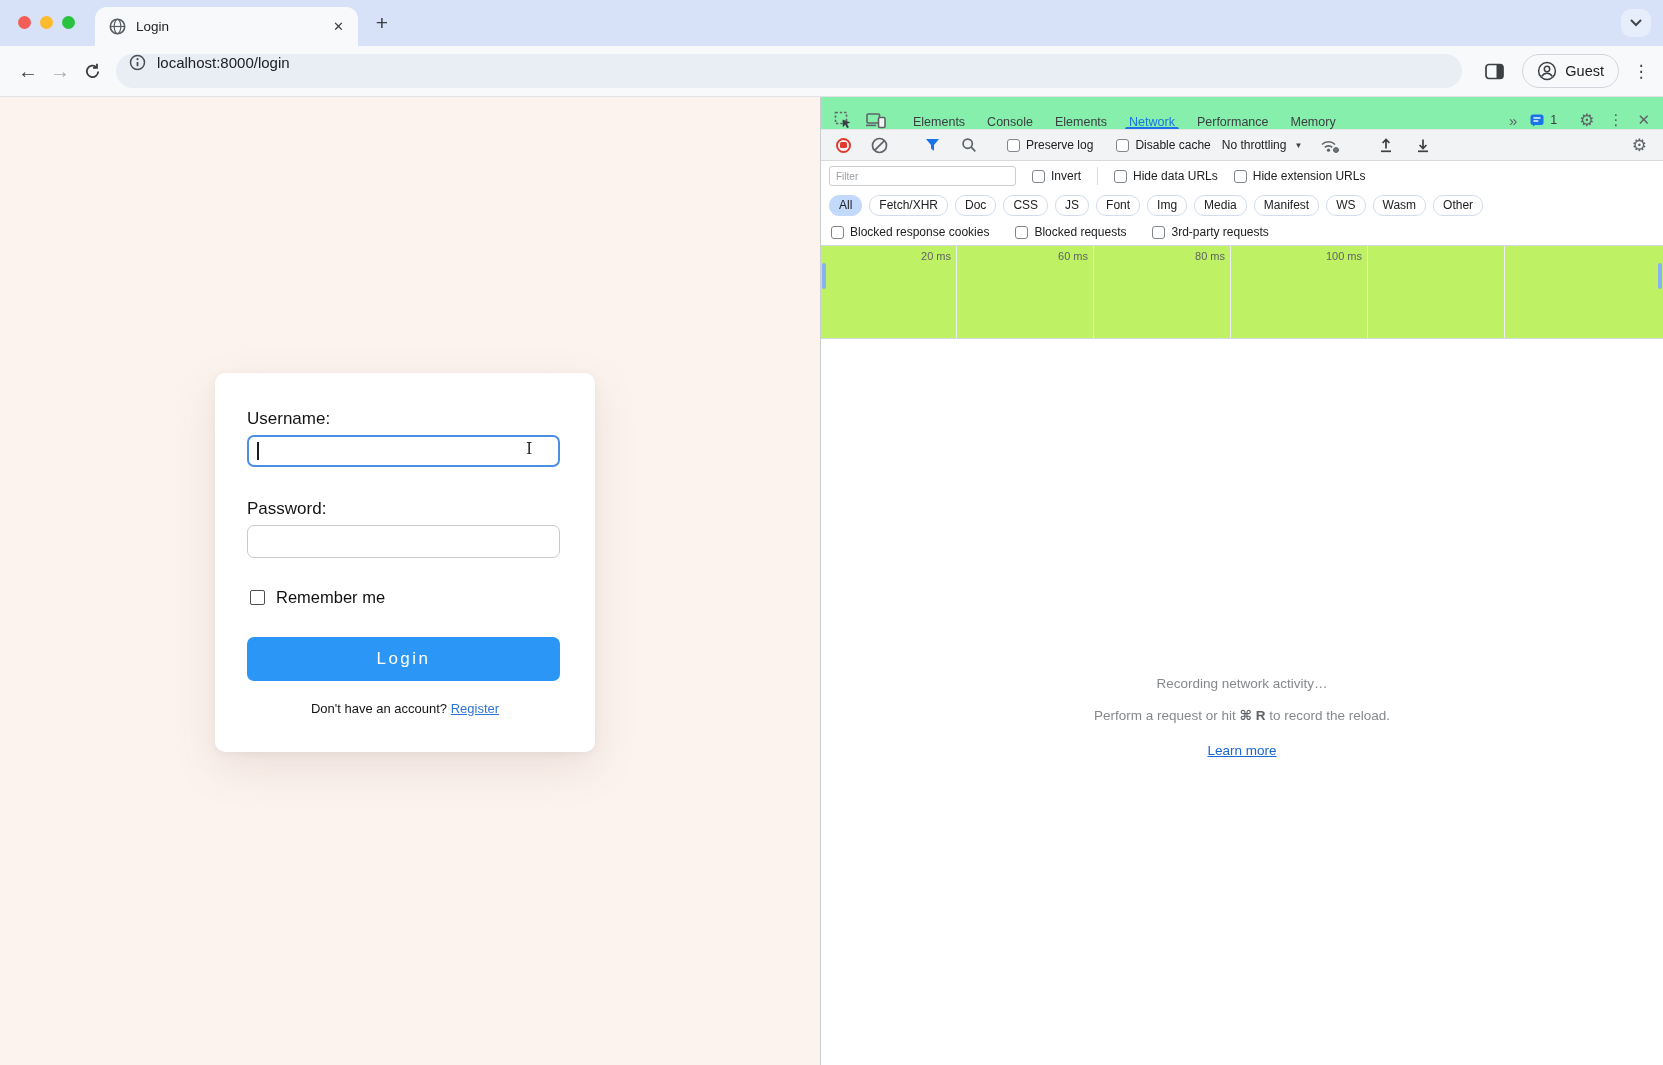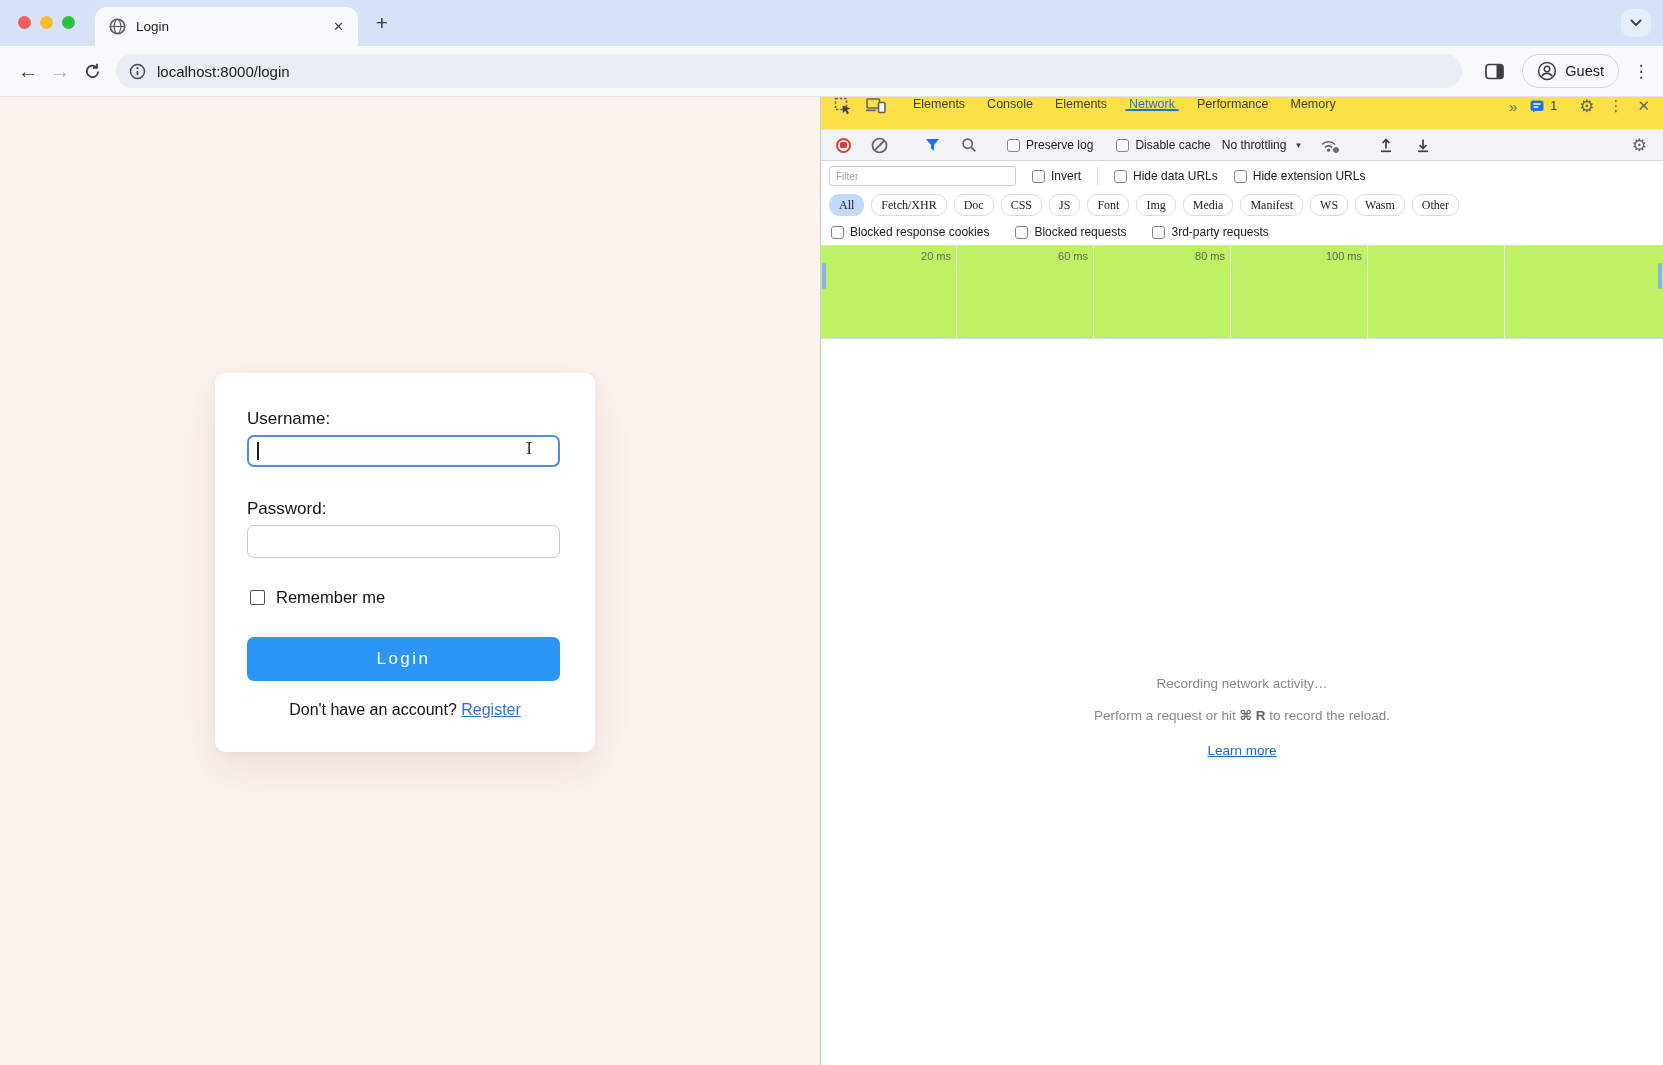--- a/index.html
+++ b/index.html
@@ -16,21 +16,21 @@
 .light.green{background:#2ac23f;}
 .tab{position:absolute;left:95px;top:7px;width:263px;height:39px;background:#f8f9fb;border-radius:12px 12px 0 0;display:flex;align-items:center;padding:0 14px;gap:10px;}
 .tab-title{font-size:13.5px;color:#1f1f1f;flex:1;}
 .tab-close{font-size:13px;color:#3c4043;}
 .newtab{position:absolute;left:368px;top:9px;width:28px;height:28px;font-size:21px;color:#3c4043;display:flex;align-items:center;justify-content:center;border-radius:50%;}
 .tabsearch{position:absolute;right:12px;top:9px;width:30px;height:28px;border-radius:10px;background:#e7eefb;display:flex;align-items:center;justify-content:center;}
 
 .toolbar{height:51px;background:#f8f9fb;display:flex;align-items:center;border-bottom:1px solid #dfe2e6;padding:0 12px;}
 .navbtn{width:32px;height:34px;display:flex;align-items:center;justify-content:center;font-size:20px;color:#3a3d40;}
 .navbtn.disabled{color:#a8adb3;}
-.addressbar{flex:1;height:20px;background:#e9edf4;border-radius:17px;margin:0 16px 0 8px;display:flex;align-items:center;padding:17px 13px;gap:11px;}
+.addressbar{flex:1;height:20px;background:#e9edf4;border-radius:17px;margin:0 16px 0 8px;display:flex;align-items:flex-end;padding:17px 13px;gap:11px;}
 .url{font-size:15px;color:#202124;}
 .pillbtn{height:34px;border:1px solid #d2d6dc;border-radius:17px;display:flex;align-items:center;gap:8px;padding:0 14px;margin:0 12px;background:#f8f9fb;}
 .pillbtn span{font-size:14.5px;color:#202124;}
 .kebab{font-size:17px;color:#3c4043;width:20px;text-align:center;}
 
 
 .content{display:flex;height:968px;}
 .page{width:820px;height:100%;background:#fcf3ee;position:relative;}
 
 
@@ -41,26 +41,26 @@
 .field{position:absolute;left:32px;width:313px;background:#fff;border-radius:7px;font-size:15px;padding:0 10px;color:#111;outline:none;}
 .field.u{top:62px;height:32px;border:2px solid #4a90e2;}
 .field.p{top:152px;height:33px;border:1px solid #c9c9c9;}
 .caret{position:absolute;left:289px;top:69px;width:1.5px;height:18px;background:#1b1b1b;}
 .ibeam{position:absolute;left:526px;top:66px;font-family:"DejaVu Serif","Liberation Serif",serif;font-size:16px;color:#2c2c2c;}
 .card .caret{left:42px;top:69px;}
 .card .ibeam{left:311px;top:66px;}
 .remember{position:absolute;left:35px;top:215px;display:flex;align-items:center;gap:11px;font-size:16.5px;color:#111;}
 .cb{width:15px;height:15px;border:1.6px solid #4f4f4f;border-radius:2px;background:#fff;flex:none;}
 .loginbtn{position:absolute;left:32px;top:264px;width:313px;height:44px;background:#2b96f5;border:none;border-radius:7px;color:#fff;font-size:17px;letter-spacing:2.5px;}
-.register{position:absolute;left:0;right:0;top:328px;text-align:center;font-size:16px;color:#141414;}
+.register{position:absolute;left:0;right:0;top:328px;text-align:center;font-size:13px;color:#141414;}
 .register a{color:#2f74d8;text-decoration:underline;cursor:pointer;}
 
 
 .devtools{width:843px;height:100%;background:#fff;border-left:1px solid #c9ccd1;display:flex;flex-direction:column;font-size:12px;color:#202124;}
-.dt-tabbar{height:33px;flex:none;background:#fde047;display:flex;align-items:flex-start;border-bottom:1px solid #e4e6e9;padding:0 6px;}
+.dt-tabbar{height:33px;flex:none;background:#86efac;display:flex;align-items:flex-end;border-bottom:1px solid #e4e6e9;padding:0 6px;}
 .iconbtn{display:flex;align-items:center;justify-content:center;padding:0 7px;color:#5f6368;}
 .vdiv{width:1px;background:#d8dbde;margin:6px 4px;}
 .dt-tab{display:flex;align-items:center;padding:0 11px;font-size:12.5px;color:#3c4043;position:relative;}
 .dt-tab.active{color:#1a73e8;}
 .dt-tab.active::after{content:"";position:absolute;left:7px;right:7px;bottom:0;height:2.5px;background:#1a73e8;border-radius:2px 2px 0 0;}
 .dt-right{margin-left:auto;display:flex;align-items:center;}
 .glyph{font-size:15px;color:#5f6368;}
 .glyph.gear{font-size:17px;line-height:1;}
 .issues{display:flex;align-items:center;gap:5px;padding:0 6px;}
 .issues .cnt{font-size:12.5px;color:#3c4043;}
@@ -72,21 +72,21 @@
 .dtcb{width:13px;height:13px;border:1.2px solid #80868b;border-radius:3px;background:#fff;flex:none;}
 .throttle{display:flex;align-items:center;gap:8px;padding:0 4px;white-space:nowrap;}
 .throttle .arr{font-size:8px;color:#3c4043;}
 .spacer{flex:1;}
 
 .dt-filterrow{height:30px;flex:none;display:flex;align-items:center;padding:0 8px;gap:16px;}
 .filter-input{width:187px;height:20px;border:1px solid #caccce;border-radius:3px;font-size:10px;padding:0 6px;color:#202124;background:#fff;outline:none;}
 .filter-input::placeholder{color:#9aa0a6;}
 
 .dt-chiprow{height:28px;flex:none;display:flex;align-items:center;padding:0 8px;gap:7px;}
-.chip{font-size:12px;color:#202124;border:1px solid #d2dcec;background:#fff;border-radius:10px;padding:2.5px 9px;white-space:nowrap;font-family:Liberation Serif, serif;}
+.chip{font-size:12px;color:#202124;border:1px solid #d2dcec;background:#fff;border-radius:10px;padding:2.5px 9px;white-space:nowrap;}
 .chip.active{background:#c3d9fb;border-color:#c3d9fb;}
 
 .dt-blockedrow{height:27px;flex:none;display:flex;align-items:center;padding:0 10px;gap:26px;border-bottom:1px solid #d7dadd;}
 
 .dt-timeline{height:93px;flex:none;border-bottom:1px solid #d7dadd;display:flex;position:relative;background:#bef264;}
 .tl-cell{width:137px;flex:none;border-right:1px solid #ebedef;font-size:11px;color:#5f6368;text-align:right;padding:4px 5px 0 0;}
 .tl-cell.first{width:136px;}
 .tl-fill{flex:1;}
 .tl-handle{position:absolute;width:4px;height:26px;top:17px;background:#8ab1f2;border-radius:2px;}
 .tl-handle.left{left:1px;}

